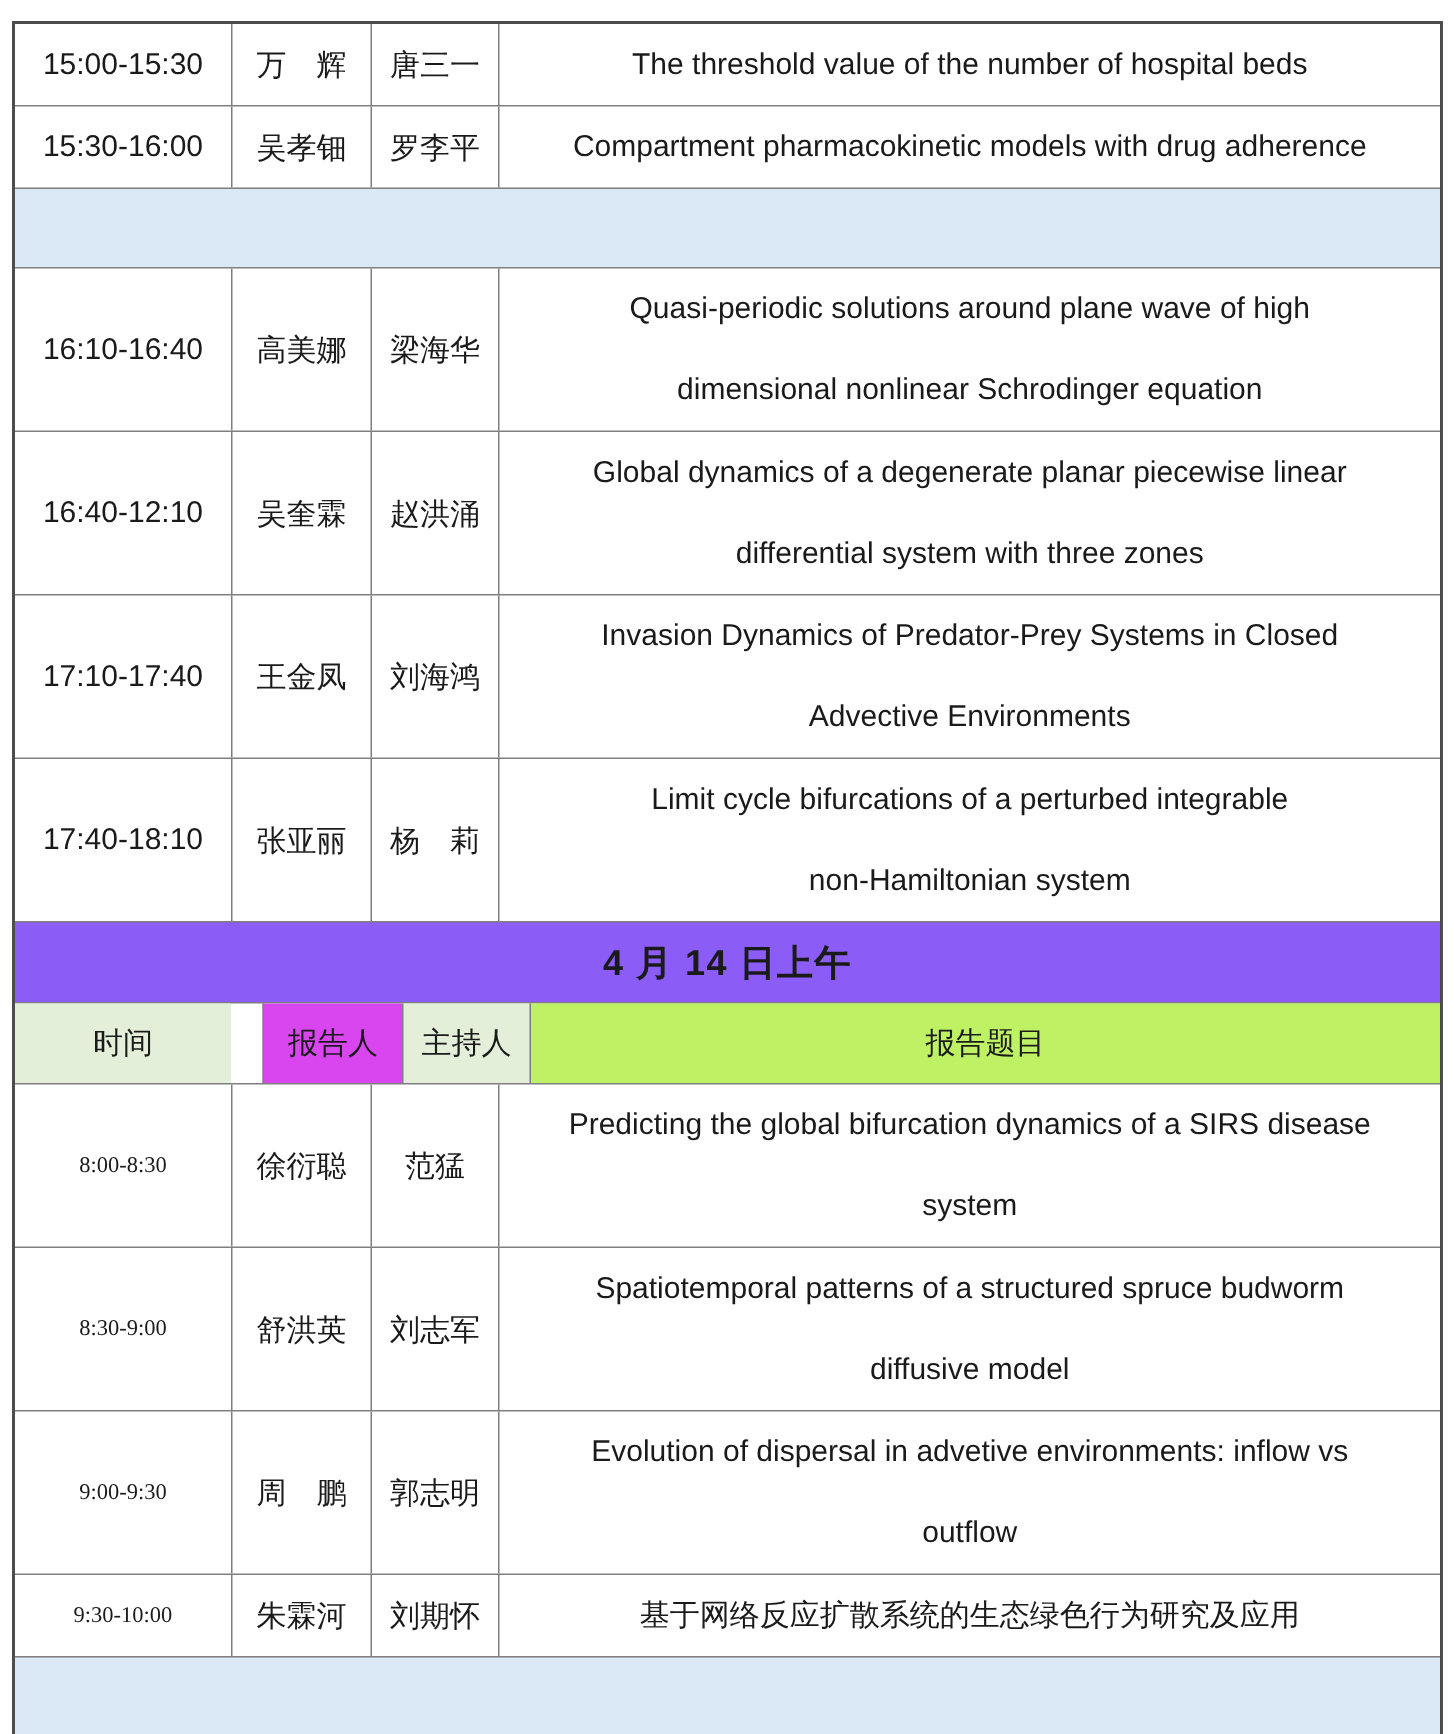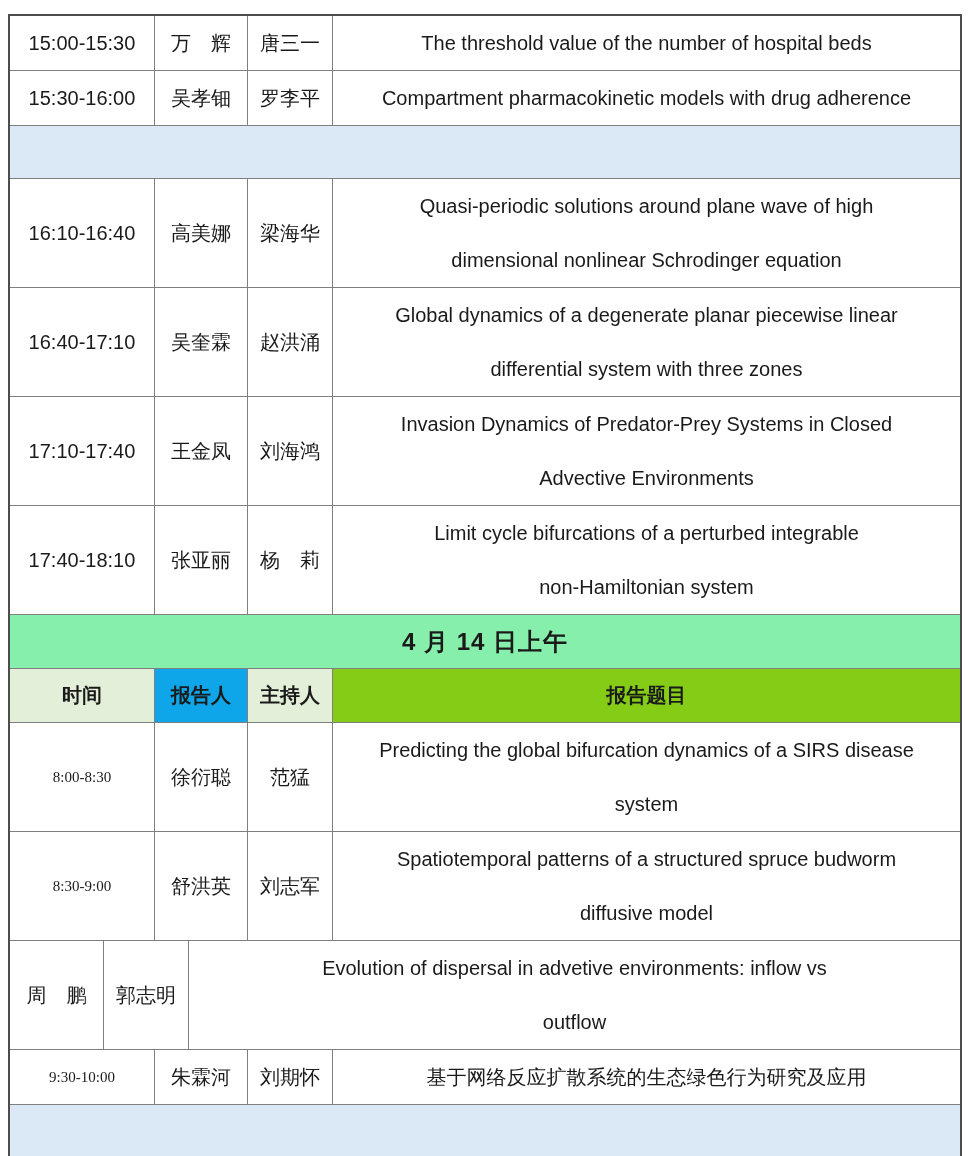--- a/index.html
+++ b/index.html
@@ -47,21 +47,21 @@
     text-align:center;white-space:nowrap;
   }
   .serif{font-family:"Liberation Serif","DejaVu Serif",serif;font-size:15px;}
   .spacer-row{min-height:53px;}
   .band-row{
     min-height:54px;
     display:flex;align-items:center;justify-content:center;
     font-weight:bold;font-size:24px;
     letter-spacing:1px;
   }
-  .header-row .cell{font-weight:bold;min-height:53px;}
+  .header-row .cell{font-weight:normal;min-height:53px;}
   .h54{min-height:53px;}
   .h108{min-height:107px;}
 </style>
 </head>
 <body>
 
 <div class="table-wrap" id="schedule-table">
     <div class="row h54">
       <div class="cell c-time">
         <span>15:00-15:30</span>
@@ -101,21 +101,21 @@
       <div class="cell c-chair">
         <span>梁海华</span>
       </div>
       <div class="cell c-title">
         <div class="line">Quasi-periodic solutions around plane wave of high</div>
         <div class="line">dimensional nonlinear Schrodinger equation</div>
       </div>
     </div>
     <div class="row h108">
       <div class="cell c-time">
-        <span>16:40-17:10</span>
+        <span>16:40-12:10</span>
       </div>
       <div class="cell c-speaker">
         <span>吴奎霖</span>
       </div>
       <div class="cell c-chair">
         <span>赵洪涌</span>
       </div>
       <div class="cell c-title">
         <div class="line">Global dynamics of a degenerate planar piecewise linear</div>
         <div class="line">differential system with three zones</div>
@@ -144,34 +144,34 @@
         <span>张亚丽</span>
       </div>
       <div class="cell c-chair">
         <span>杨　莉</span>
       </div>
       <div class="cell c-title">
         <div class="line">Limit cycle bifurcations of a perturbed integrable</div>
         <div class="line">non-Hamiltonian system</div>
       </div>
     </div>
-    <div class="row band-row" style="background: #86efac; text-align: center;">
+    <div class="row band-row" style="background: #8b5cf6; text-align: center;">
       <span>4 月 14 日上午</span>
     </div>
     <div class="row header-row">
       <div class="cell c-time" style="background: rgb(227, 239, 217);">
         <span>时间</span>
       </div>
-      <div class="cell c-speaker" style="background: #0ea5e9;">
+      <div class="cell c-speaker" style="background: #d946ef; margin-left: 21px;">
         <span>报告人</span>
       </div>
       <div class="cell c-chair" style="background: rgb(227, 239, 217); align-items: center;">
         <span>主持人</span>
       </div>
-      <div class="cell c-title" style="background: #84cc16;">
+      <div class="cell c-title" style="background: #bef264;">
         <span>报告题目</span>
       </div>
     </div>
     <div class="row h108">
       <div class="cell c-time">
         <span class="serif">8:00-8:30</span>
       </div>
       <div class="cell c-speaker">
         <span>徐衍聪</span>
       </div>
@@ -192,20 +192,23 @@
       </div>
       <div class="cell c-chair">
         <span>刘志军</span>
       </div>
       <div class="cell c-title">
         <div class="line">Spatiotemporal patterns of a structured spruce budworm</div>
         <div class="line">diffusive model</div>
       </div>
     </div>
     <div class="row h108">
+      <div class="cell c-time">
+        <span class="serif">9:00-9:30</span>
+      </div>
       <div class="cell c-speaker">
         <span>周　鹏</span>
       </div>
       <div class="cell c-chair">
         <span>郭志明</span>
       </div>
       <div class="cell c-title">
         <div class="line">Evolution of dispersal in advetive environments: inflow vs</div>
         <div class="line">outflow</div>
       </div>

